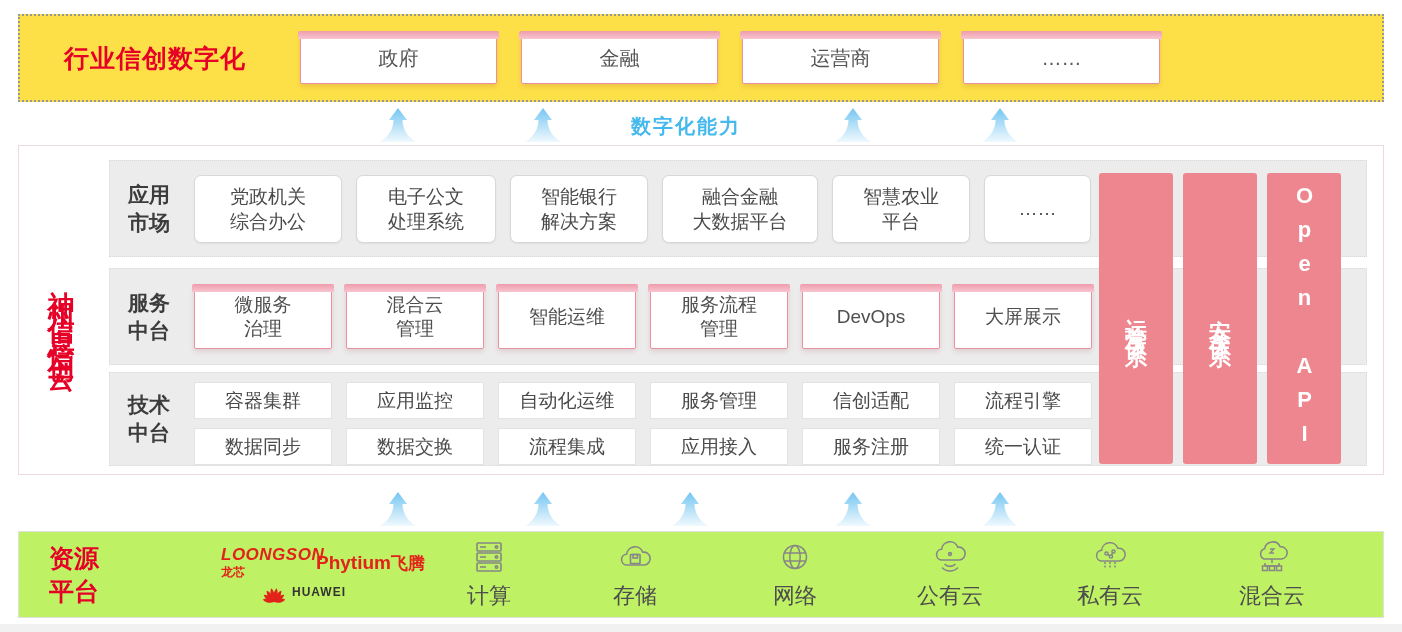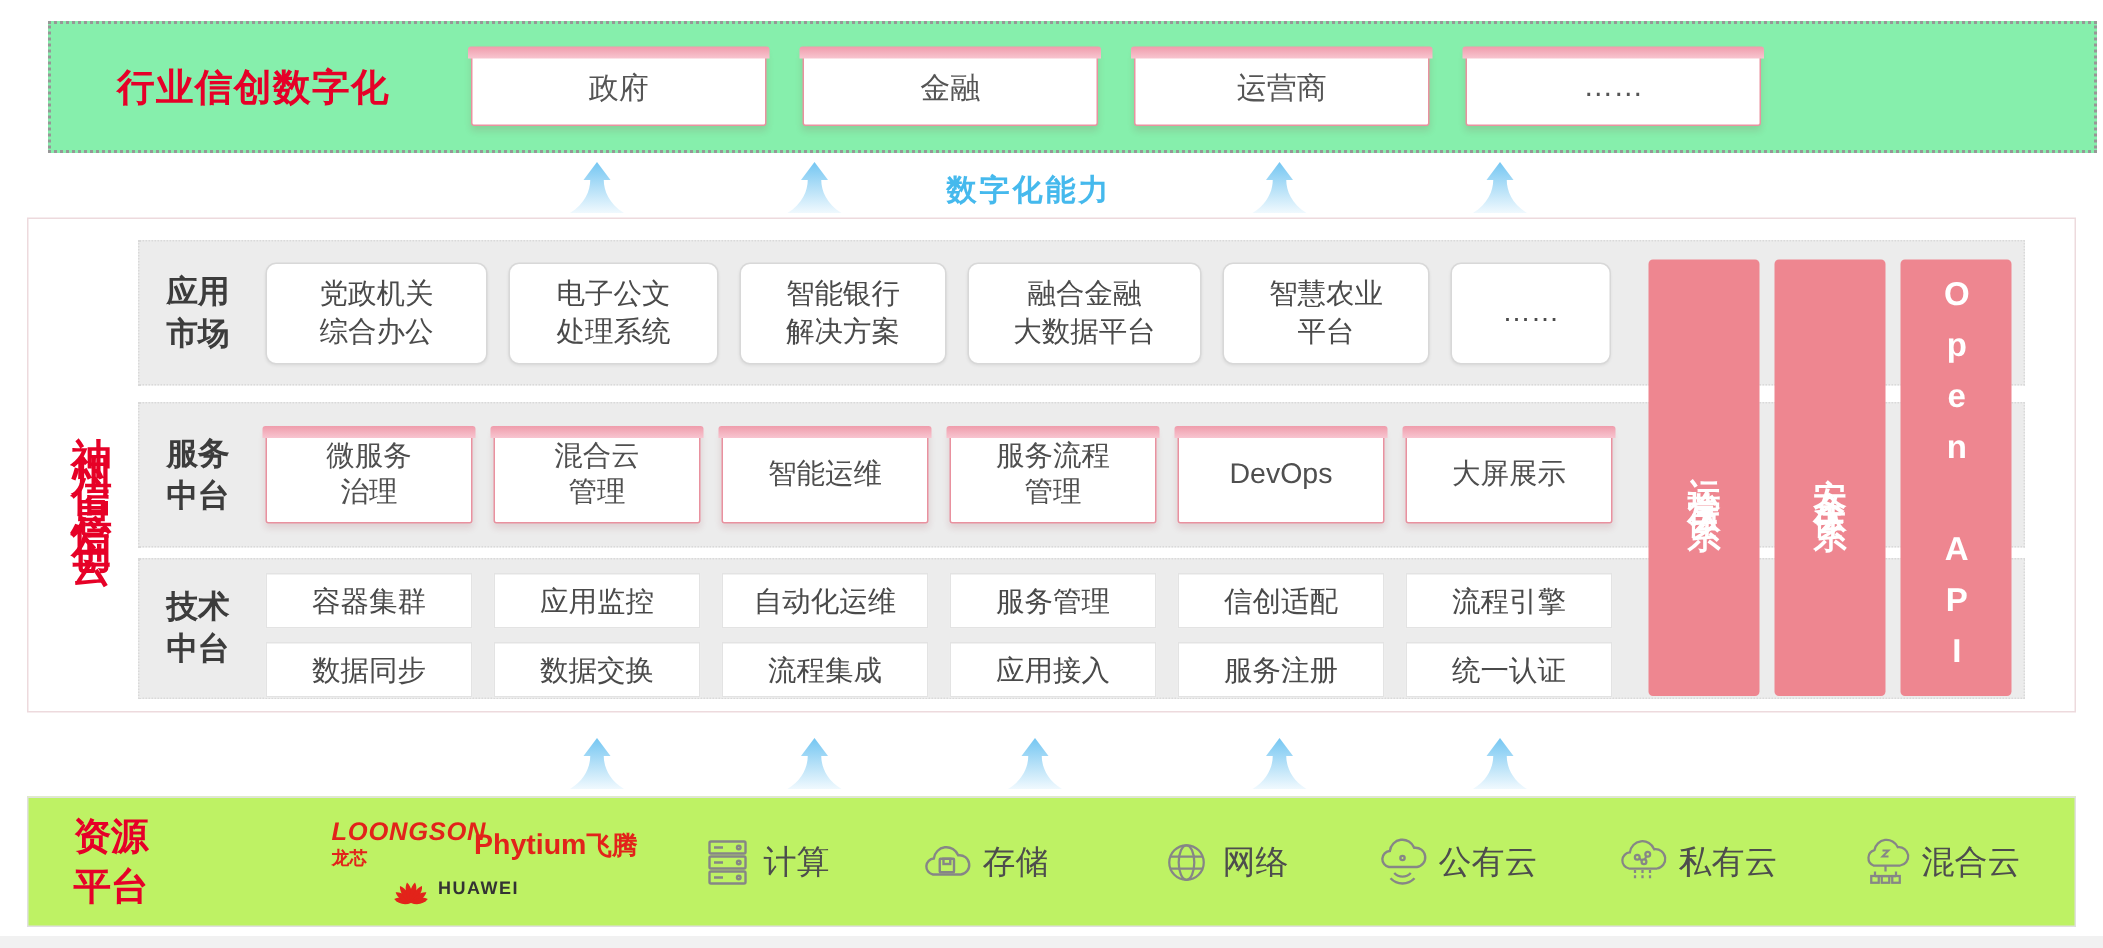--- a/index.html
+++ b/index.html
@@ -1,21 +1,21 @@
 <!DOCTYPE html>
 <html><head>
 <meta charset="utf-8">
 <style>
   * { margin:0; padding:0; box-sizing:border-box; }
   body { font-family:"Liberation Sans","DejaVu Sans",sans-serif; background:#fff; }
   .canvas { position:relative; width:1402px; height:632px; background:#fff; overflow:hidden; }
 
   
-  .top-box { position:absolute; left:32px; top:14px; width:1366px; height:88px;
-             border:2px dotted #979797; background:#86efac;text-align:center; }
+  .top-box { position:absolute; left:18px; top:14px; width:1366px; height:88px;
+             border:2px dotted #979797; background:#fde047;text-align:center; }
   .top-label { position:absolute; left:44px; top:50%; transform:translateY(-50%);
                font-size:25px; font-weight:bold; color:#e60028; letter-spacing:1px; }
   .top-items { position:absolute; left:280px; top:50%; transform:translateY(-50%);
                display:flex; gap:24px; }
   .pink-item { position:relative; background:#fff; border:1px solid #e9919f; border-radius:2px;
                display:flex; align-items:center; justify-content:center;
                color:#555; box-shadow:0 3px 5px rgba(140,40,60,.14); }
   .pink-item::before { content:""; position:absolute; top:-2px; left:-3px; right:-3px; height:8px;
                background:linear-gradient(#ef9cab,#f8c5d0); border-radius:2px 2px 0 0; }
   .top-item { width:197px; height:52px; font-size:20px; }
@@ -25,21 +25,21 @@
   .cap-label { position:absolute; left:631px; top:113px; font-size:20px; font-weight:bold;
                color:#45b9ed; letter-spacing:2px; }
 
   
   .main-box { position:absolute; left:18px; top:145px; width:1366px; height:330px;
               border:1px solid #eddadd; background:#fff; }
   .main-title { position:absolute; left:24px; top:24px; height:288px; width:36px;
                 display:flex; align-items:center; justify-content:center;
                 writing-mode:vertical-rl; text-orientation:upright;
                 font-size:27px; font-weight:bold; color:#e60127; letter-spacing:13px; }
-  .row { position:absolute; left:73px; width:1258px; background:#ececec; border:1px dotted #d9d9d9;padding-left:40px; }
+  .row { position:absolute; left:90px; width:1258px; background:#ececec; border:1px dotted #d9d9d9;padding-left:40px; }
   .row-a { top:14px; height:97px; }
   .row-b { top:122px; height:97px; }
   .row-c { top:226px; height:94px; }
   .row-label { position:absolute; left:18px; top:50%; transform:translateY(-50%);
                font-size:21px; font-weight:bold; color:#3c3c3c; line-height:28px;
                white-space:pre-line; text-align:center; }
   .row-items { position:absolute; left:84px; top:0; height:100%;
                display:flex; align-items:center; gap:14px; }
   .item-a { background:#fff; border:1px solid #d8d8d8; border-radius:7px; height:68px;
             display:flex; align-items:center; justify-content:center; text-align:center;
@@ -66,21 +66,21 @@
                white-space:pre-line; }
   .logo-loongson { position:absolute; left:202px; top:13px; color:#e2231a; }
   .loongson-en { font-size:17px; font-weight:bold; font-style:italic; letter-spacing:.5px; }
   .loongson-cn { font-size:12px; font-weight:bold; margin-top:-1px; }
   .logo-phytium { position:absolute; left:297px; top:20px; color:#e2231a; display:flex; align-items:baseline;justify-content:space-between; }
   .phytium-en { font-size:19px; font-weight:bold; }
   .phytium-cn { font-size:17px; font-weight:bold; }
   .logo-huawei { position:absolute; left:242px; top:47px; display:flex; align-items:center; gap:5px; }
   .huawei-text { font-size:12px; font-weight:bold; color:#333; letter-spacing:1px; }
   .res-item { position:absolute; top:50%; transform:translateY(-50%);
-              display:flex; align-items:center; gap:6px; font-size:22px; color:#4d4d4d; }
+              display:flex; align-items:center; gap:6px; font-size:22px; color:#4d4d4d;flex-direction:column; }
   .res-icon { width:36px; height:36px; }
   .bottom-strip { position:absolute; left:0; top:624px; width:1402px; height:8px; background:#f1f1f1; }
 </style>
 </head>
 <body>
 
 <div class="canvas">
 
   <svg width="0" height="0" style="position:absolute" aria-hidden="true">
     <defs>

